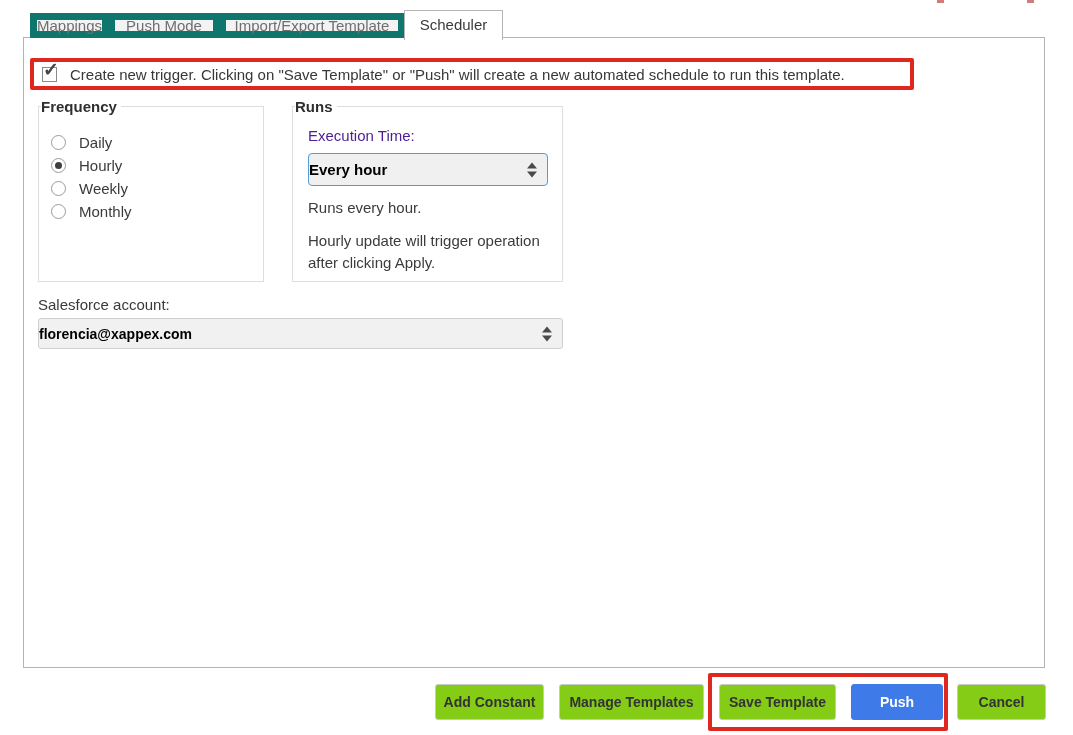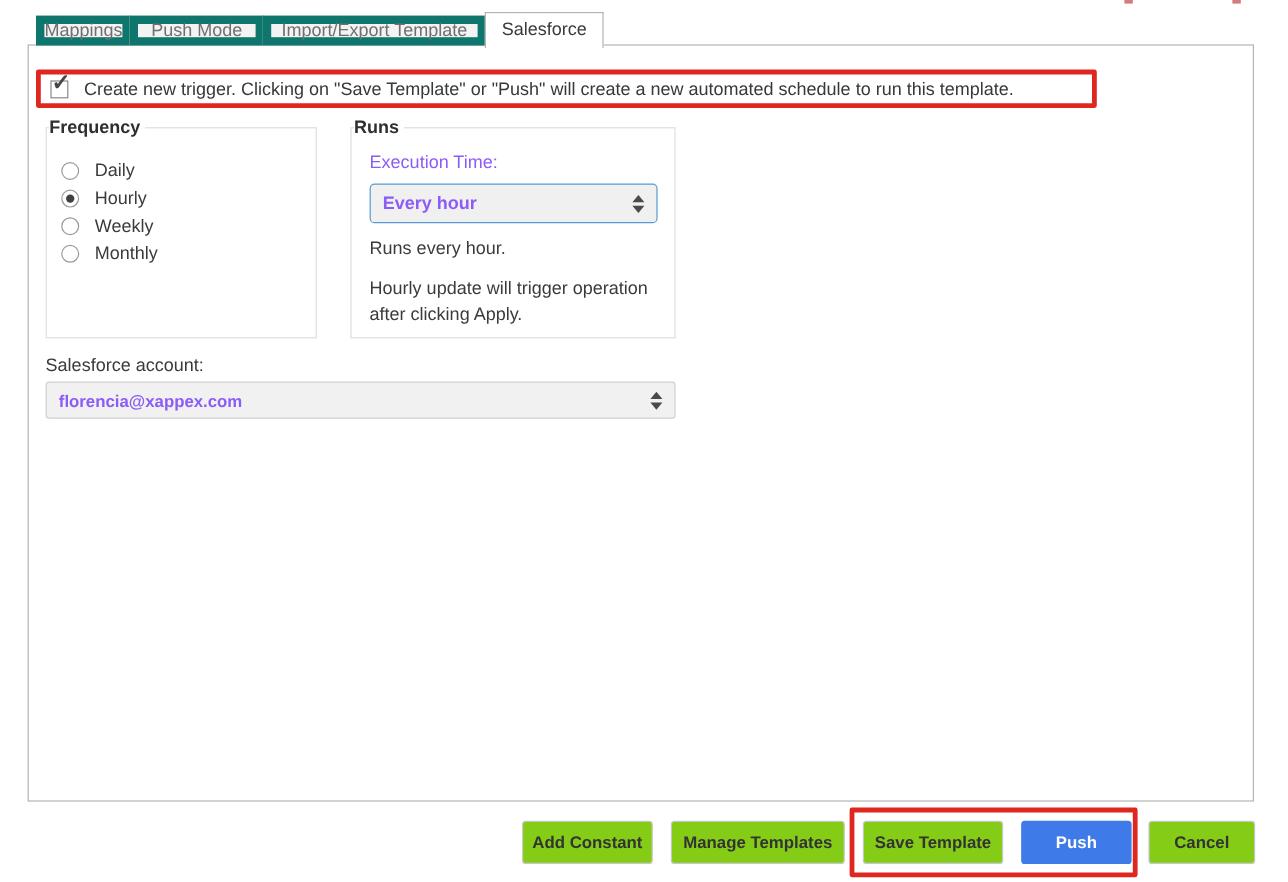--- a/index.html
+++ b/index.html
@@ -74,26 +74,26 @@
     border-radius:50%; background:#fff; flex:0 0 auto;
   }
   .radio .dot { display:none; }
   .radio.checked .dot {
     display:block; position:absolute; left:3px; top:3px; width:7px; height:7px;
     border-radius:50%; background:#3f3f3f;
   }
   .radio-label { margin-left:13px; font-size:15px; color:#3b3b3b; }
 
   .when-inner { padding:12px 0 0 15px; }
-  .exec-label { font-size:15px; color:#8b5cf6; }
+  .exec-label { font-size:15px; color:#4c1d95; }
   .select {
     position:relative; display:flex; align-items:center; background:#f0f0f0;
     border:1px solid #cfcfcf; border-radius:4px; cursor:pointer;
   }
-  .select .value { font-size:15px; font-weight:bold; color:#8b5cf6; padding-left:10px; }
+  .select .value { font-size:15px; font-weight:bold; color:#000000; }
   .select.focus { border:1px solid #569bd5; }
   .sel-exec { width:240px; height:33px; margin-top:9px; }
   .spin { position:absolute; right:10px; top:50%; transform:translateY(-50%); display:flex; flex-direction:column; gap:3px; }
   .spin .up { width:0; height:0; border-left:5px solid transparent; border-right:5px solid transparent; border-bottom:6px solid #4a4a4a; }
   .spin .dn { width:0; height:0; border-left:5px solid transparent; border-right:5px solid transparent; border-top:6px solid #4a4a4a; }
   .note1 { margin-top:13px; font-size:15px; color:#3b3b3b; }
   .note2 { margin-top:14px; font-size:15px; color:#3b3b3b; width:250px; line-height:22px; }
 
   
   .sf-label { position:absolute; left:38px; top:296px; font-size:15px; color:#3a3a3a; }
@@ -118,21 +118,21 @@
 
 <div class="page">
 
   <div class="top-mark" style="left:937px;"></div>
   <div class="top-mark" style="left:1027px;"></div>
 
   <div class="tabs">
     <div class="tab t0">Mappings</div>
     <div class="tab t1">Push Mode</div>
     <div class="tab t2">Import/Export Template</div>
-    <div class="tab t3 active">Salesforce</div>
+    <div class="tab t3 active">Scheduler</div>
   </div>
 
   <div class="panel"></div>
 
   <div class="trigger-row red-box">
     <span class="checkbox checked">
       <span class="mark">✓</span>
     </span>
     <span class="trigger-label">Create new trigger. Clicking on "Save Template" or "Push" will create a new automated schedule to run this template.</span>
   </div>

